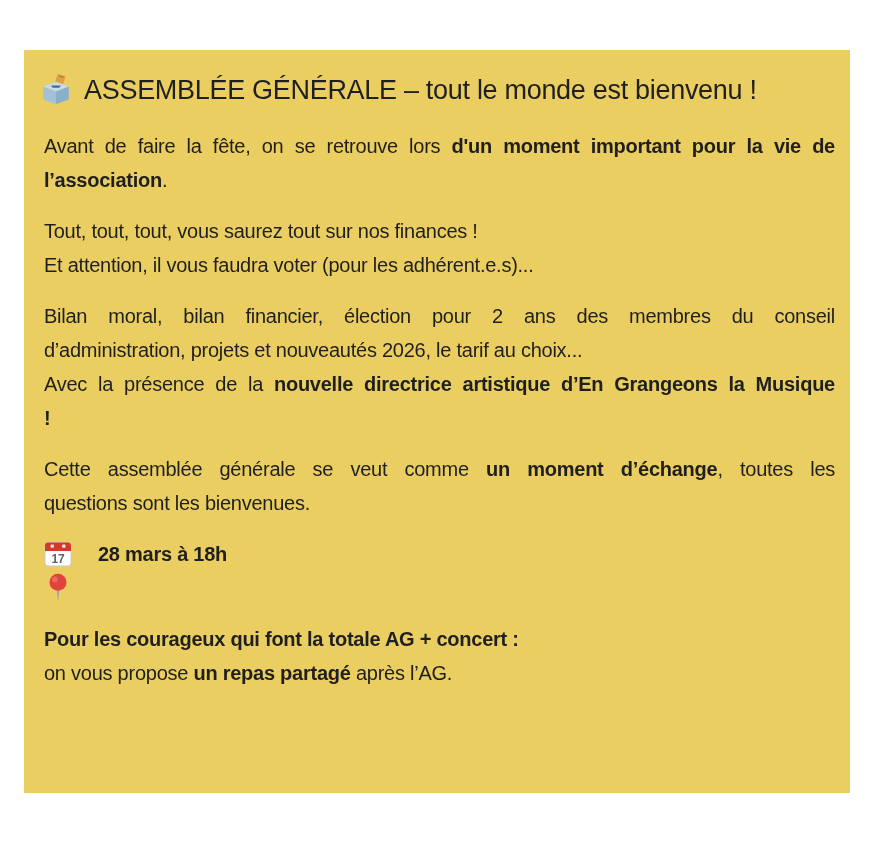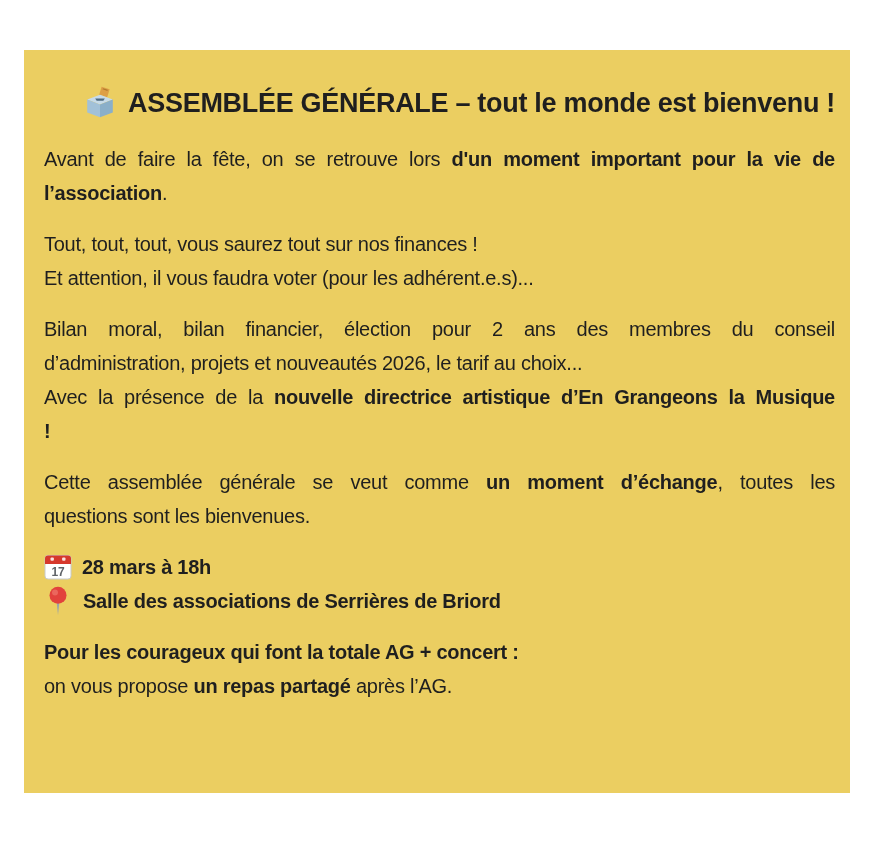--- a/index.html
+++ b/index.html
@@ -11,35 +11,35 @@
   }
   .panel {
     box-sizing: border-box;
     width: 826px; height: 743px;
     margin: 50px 0 0 24px;
     background: #ebce61;
     padding: 16px 15px 38px 16px;
     color: #1f1f1f;
   }
   h1 {
-    margin: 17px 0 19px 0;
+    margin: 4px 0 19px 0;
     font-size: 27px;
     line-height: 40px;
-    font-weight: 700;
-    text-align: right;
+    font-weight: 400;
+    text-align: left;
     letter-spacing: -0.3px;
     white-space: nowrap;
   }
   .t-icon { display: inline-block; vertical-align: -6px; margin-right: 12px; }
   .para { margin: 0 0 17px 4px; font-size: 20px; line-height: 34px; letter-spacing: -0.25px; }
   .para:last-child { margin-bottom: 0; }
   .ln { display: block; }
   .st { text-align: justify; text-align-last: justify; }
   b { font-weight: 700; }
-  .iline { display: flex; align-items: center; gap: 10px; height: 34px; }
+  .iline { display: flex; align-items: center; gap: 26px; height: 34px; }
   .iline.pin { gap: 14px; padding-left: 3px; }
   .icn { display: inline-flex; flex: 0 0 auto; }
   svg { display: block; }
 </style>
 </head>
 <body>
 
 <div class="panel">
 
   <h1>
@@ -91,21 +91,20 @@
       <b>28 mars à 18h</b>
     </div>
     <div class="iline pin">
       <span class="icn">
         <svg width="22" height="31" viewBox="0 0 22 31">
           <polygon points="9.6,15.5 12.4,15.5 11,29" fill="#9aa3ab"></polygon>
           <circle cx="11" cy="9.3" r="8.5" fill="#e2423c"></circle>
           <circle cx="8" cy="6.6" r="3" fill="#ec6b60" opacity="0.9"></circle>
         </svg>
       </span>
-      <b>Salle des associations de Serrières de Briord</b>
     </div>
   </div>
 
   <p class="para">
     <span class="ln"><b>Pour les courageux qui font la totale AG + concert :</b></span>
     <span class="ln"><span>on vous propose </span><b>un repas partagé</b><span> après l’AG.</span></span>
   </p>
 
 </div>
 

